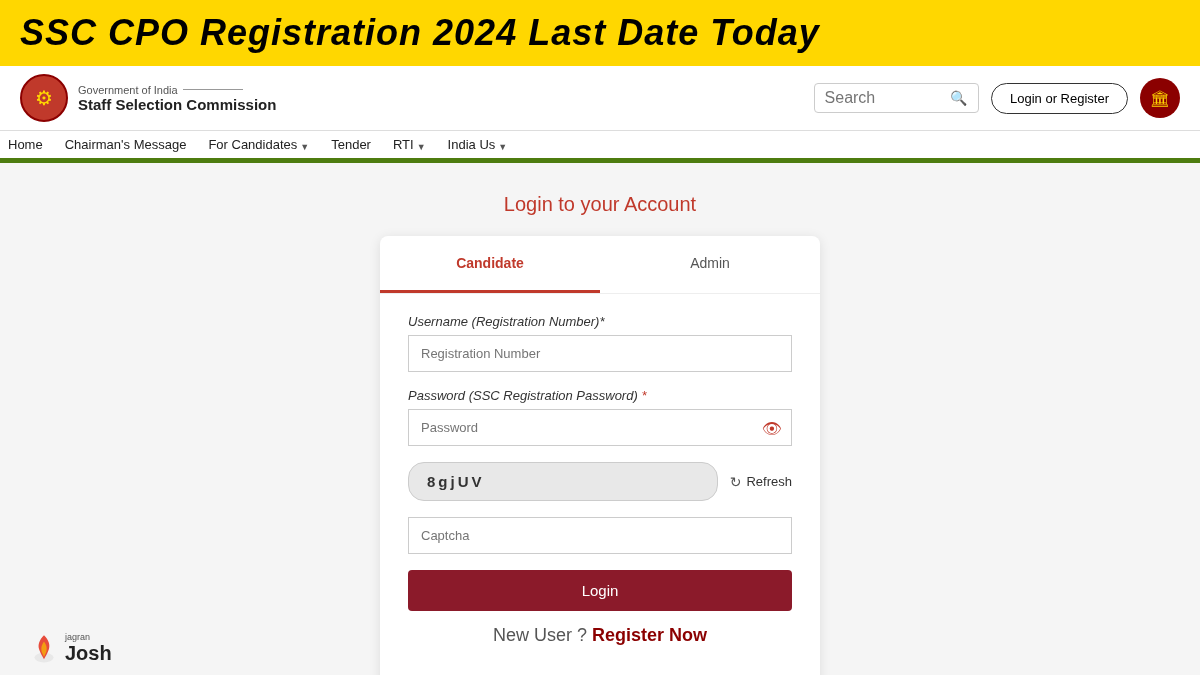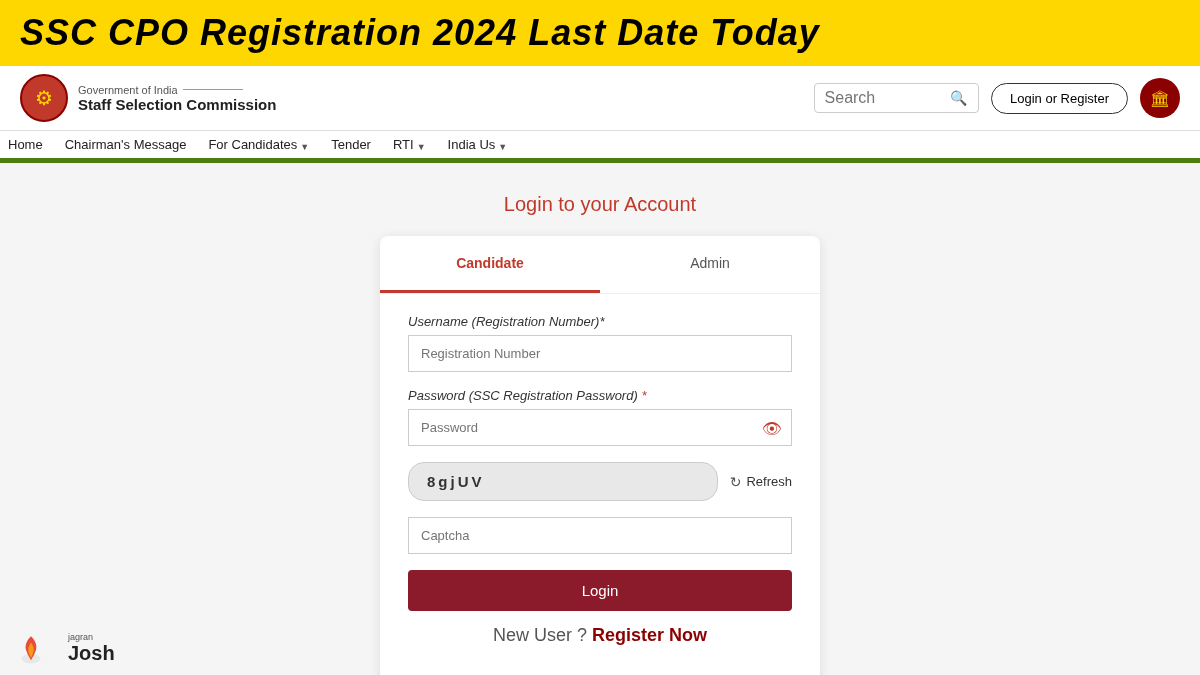--- a/index.html
+++ b/index.html
@@ -288,24 +288,23 @@
     .register-text a {
       color: #8B0000;
       font-weight: bold;
       text-decoration: none;
     }
 
     
     .jagran-josh {
       position: fixed;
       bottom: 10px;
-      left: 15px;
-      display: flex;
-      align-items: center;
-      gap: 21px;
+      left: 28px;
+      display: flex;
+      gap: 5px;
     }
     .flame-icon {
       width: 32px;
       height: 32px;
     }
   </style>
 </head>
 <body>
 
 <div class="top-banner">

